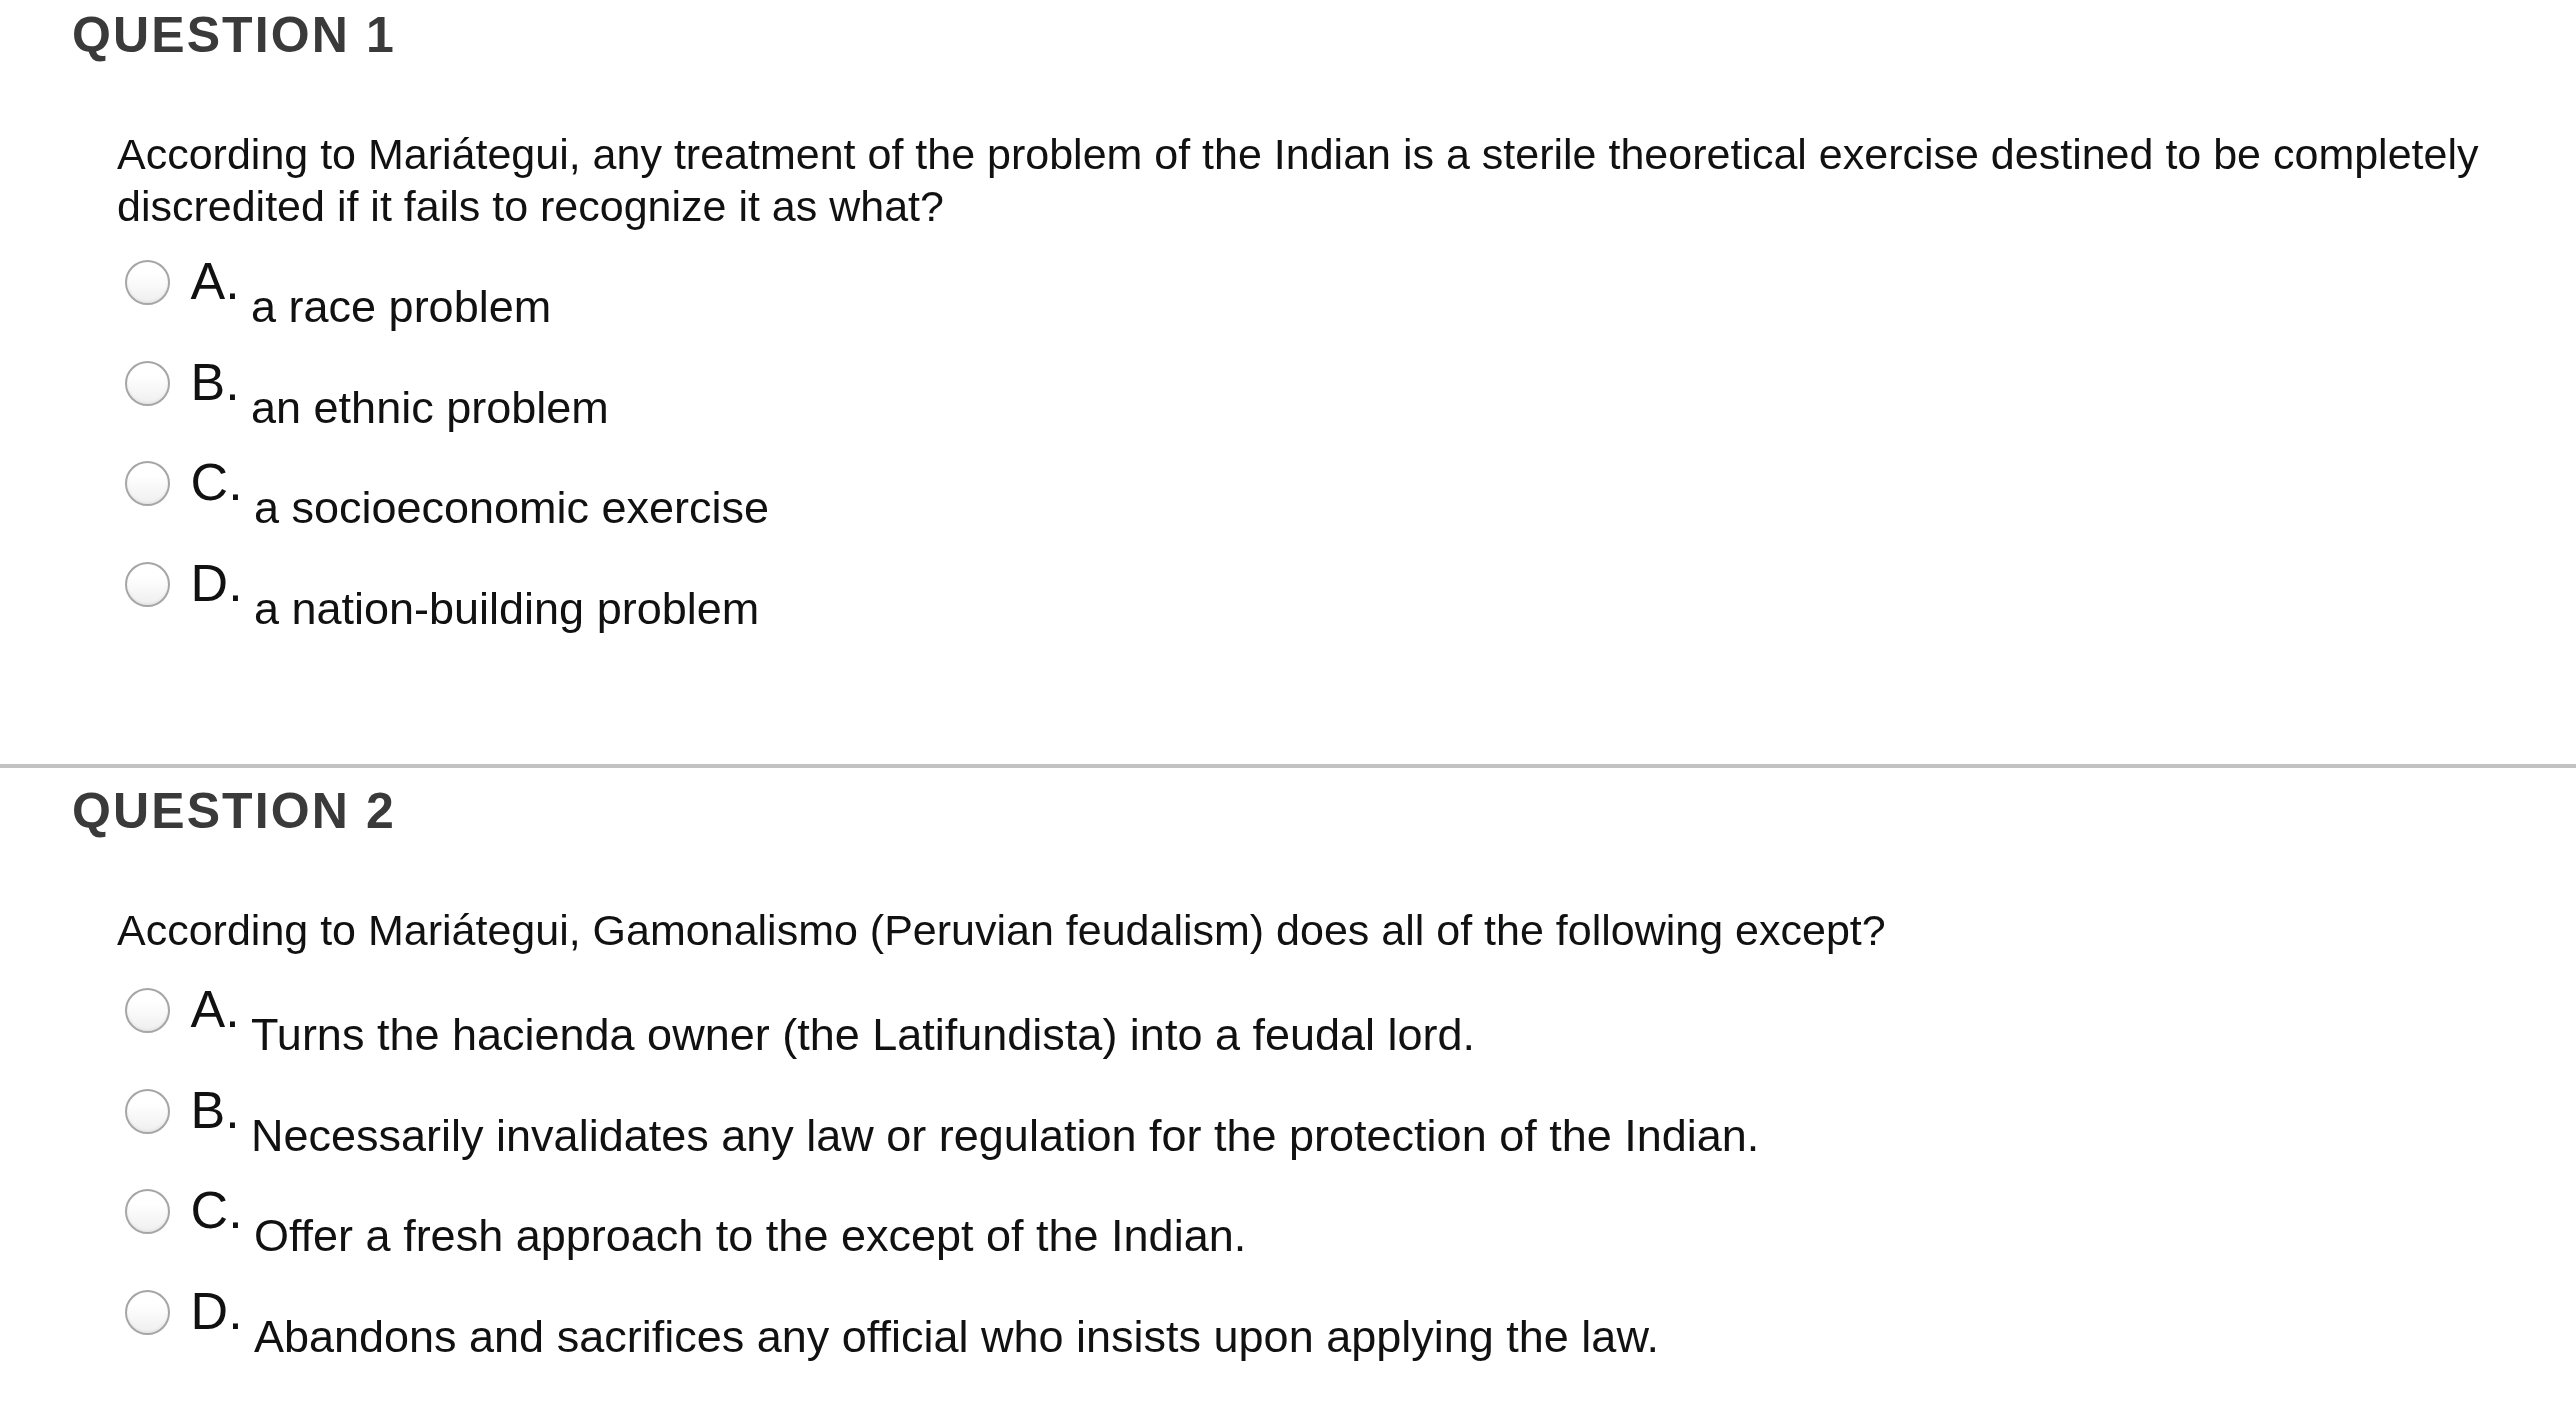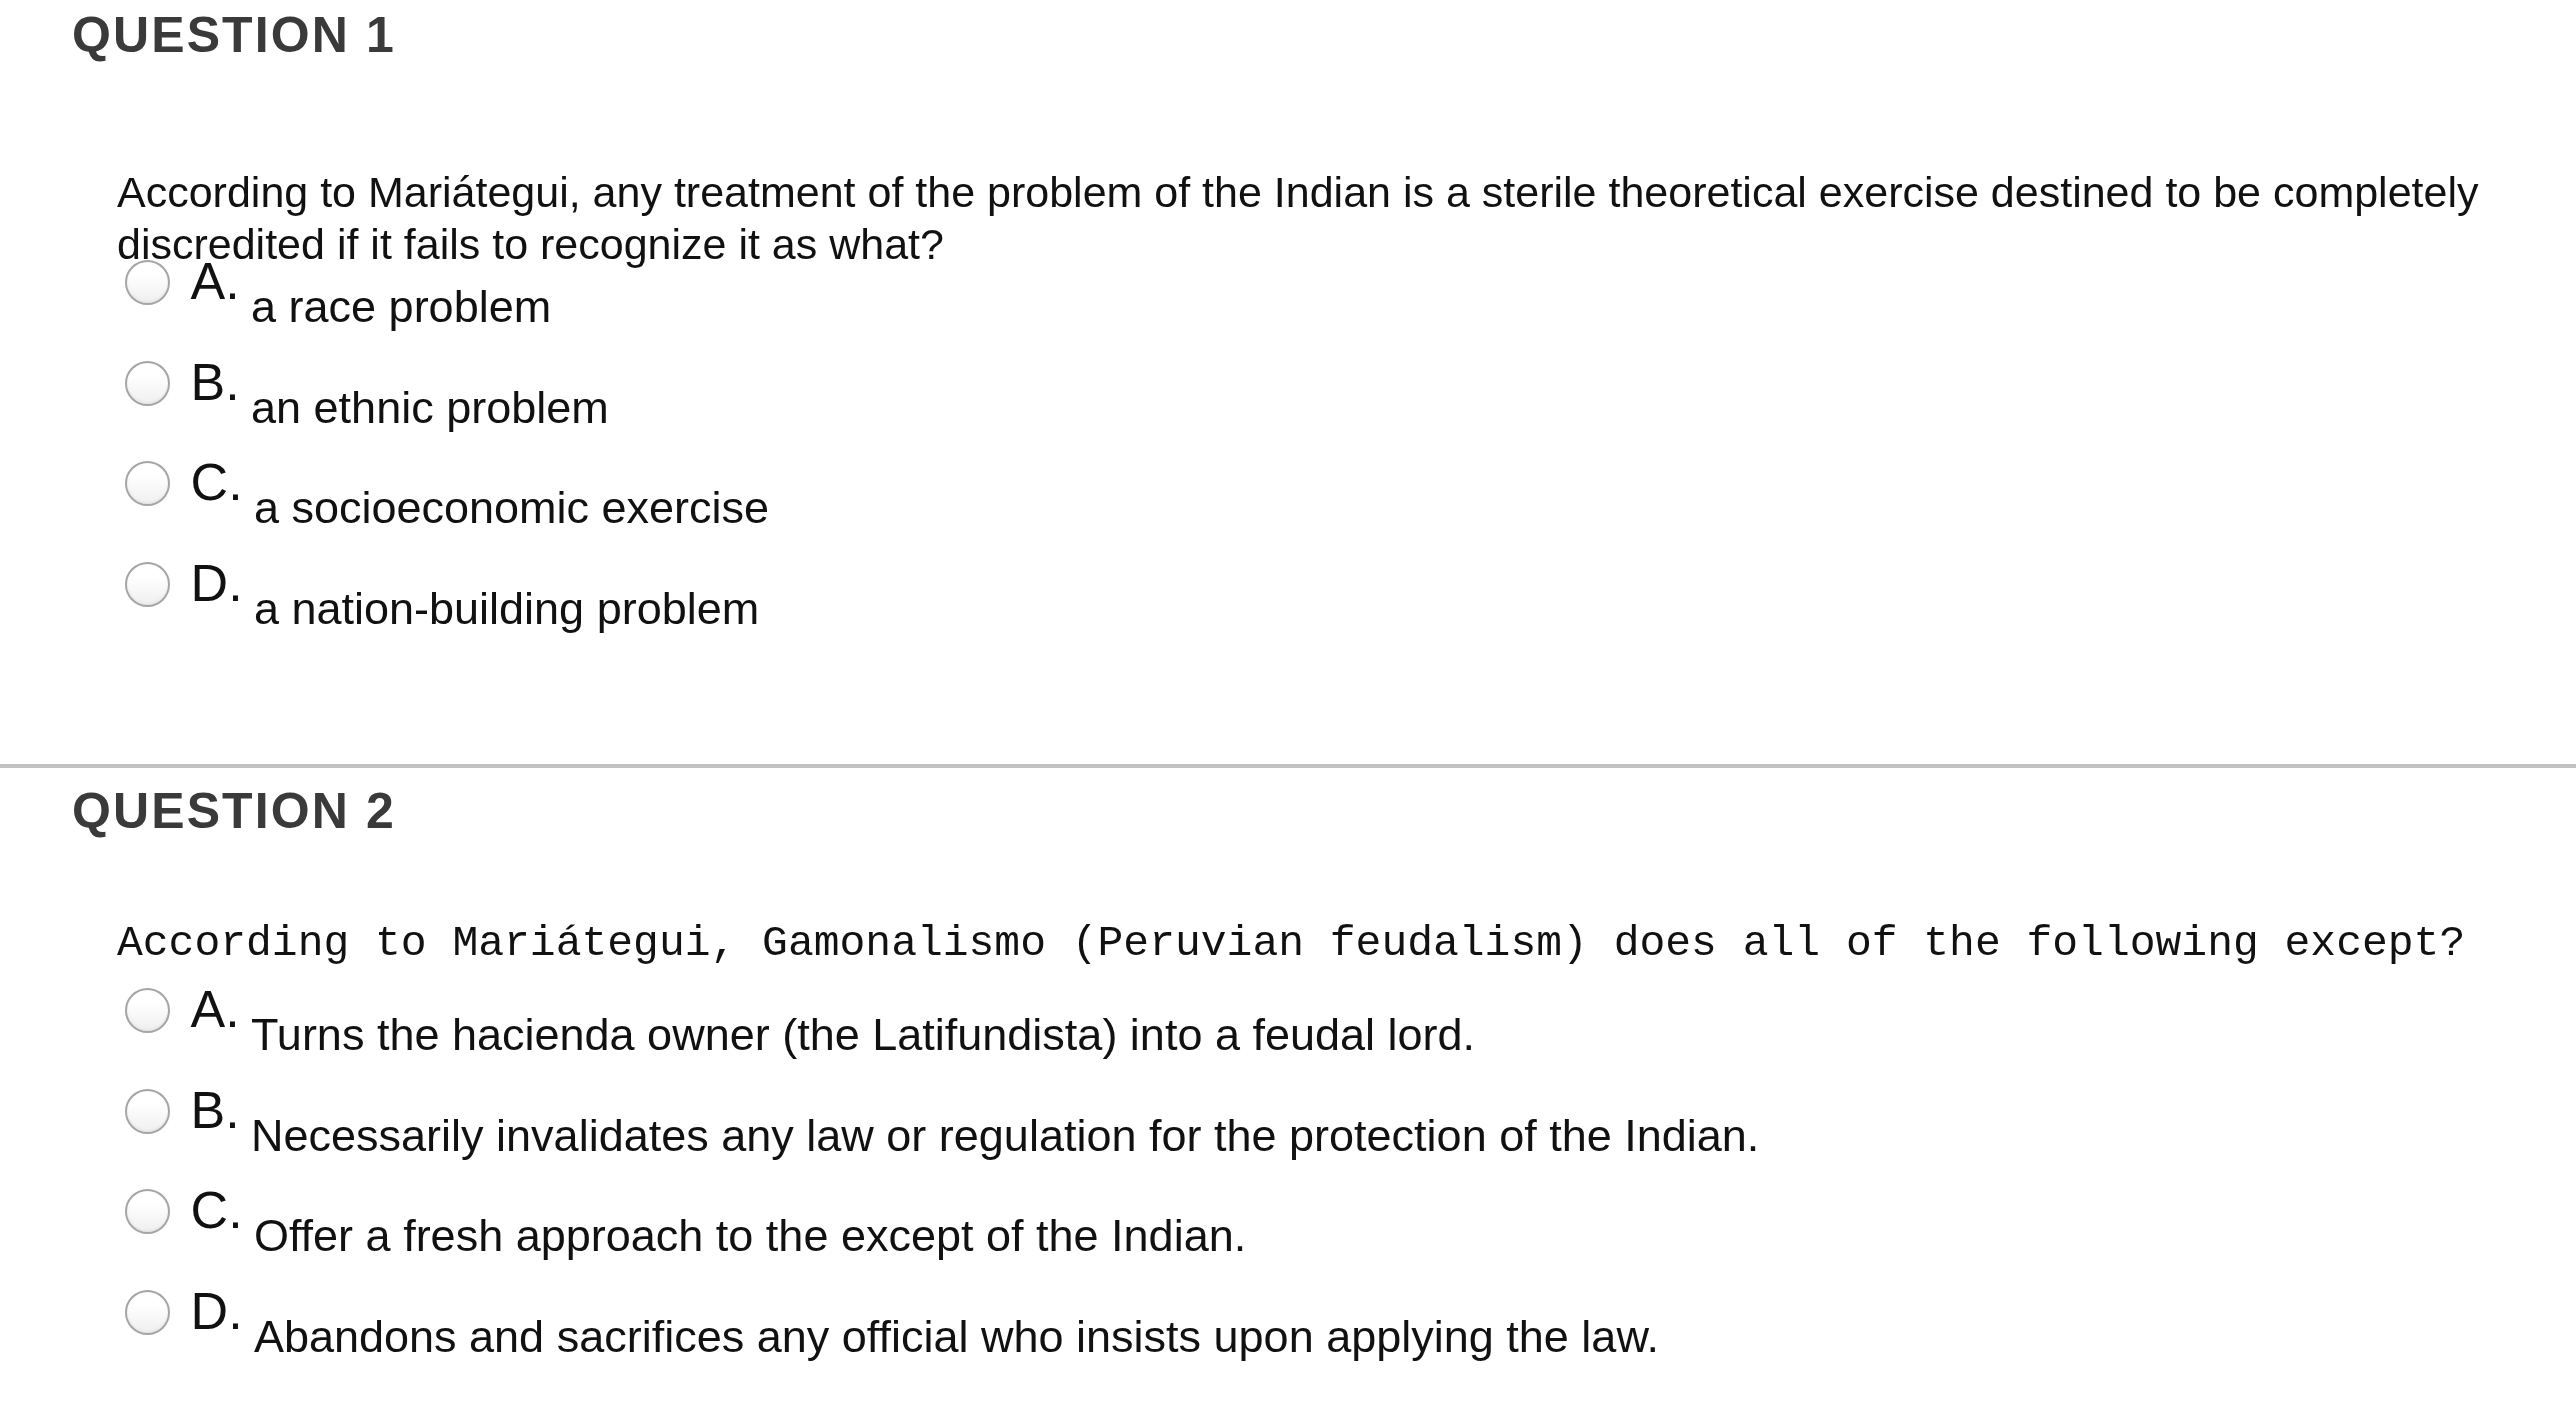--- a/index.html
+++ b/index.html
@@ -30,24 +30,23 @@
   }
   #q1-header { top: 9.8px; text-align: center; }
   #q2-header { top: 786px; }
   .q-text {
     position: absolute;
     left: 117px;
     width: 2452px;
     font-size: 43px;
     line-height: 52px;
     color: var(--c-body);
-    margin-top: 38px;
   }
   #q1-text { top: 128px; }
-  #q2-text { top: 880px; font-family: Liberation Mono, monospace; }
+  #q2-text { top: 904px; }
   .divider {
     position: absolute;
     left: 0;
     top: 764px;
     width: 2583px;
     height: 4.1px;
     background: var(--c-divider);
   }
   .option {
     position: absolute;

